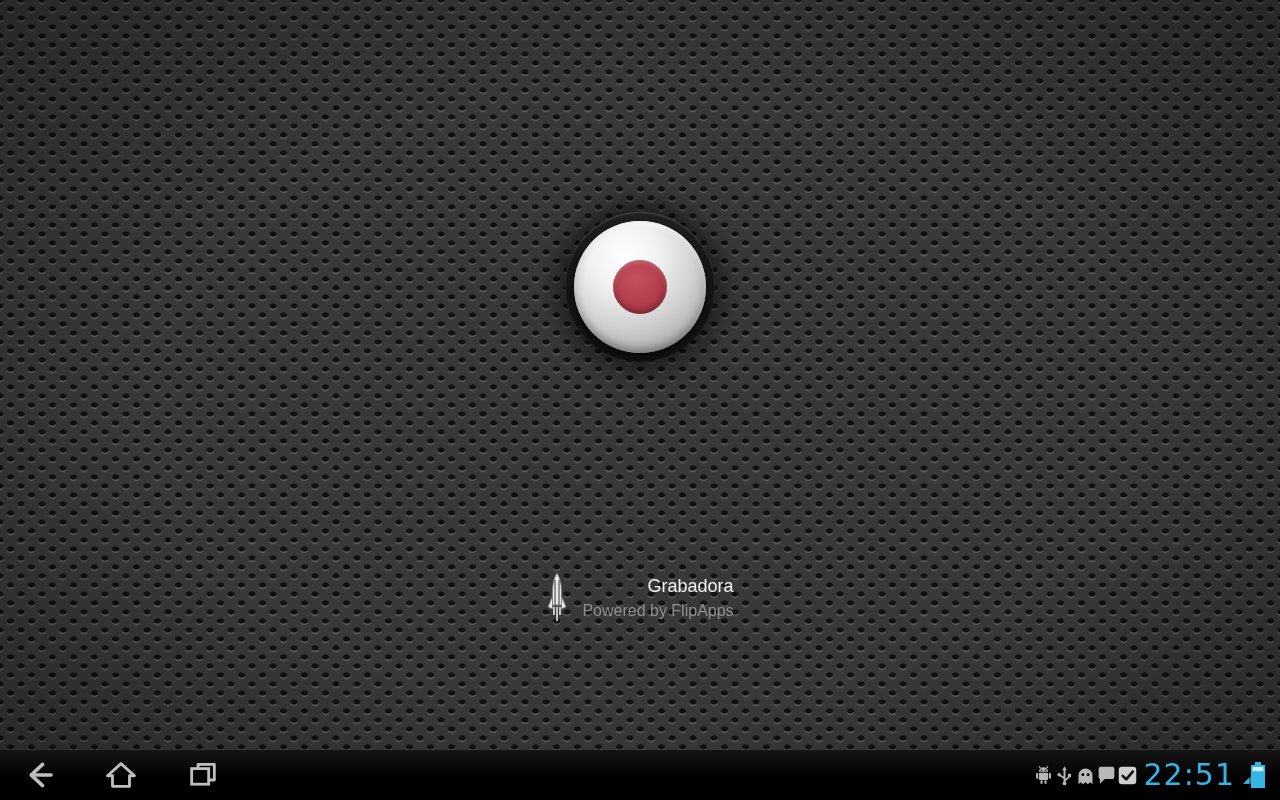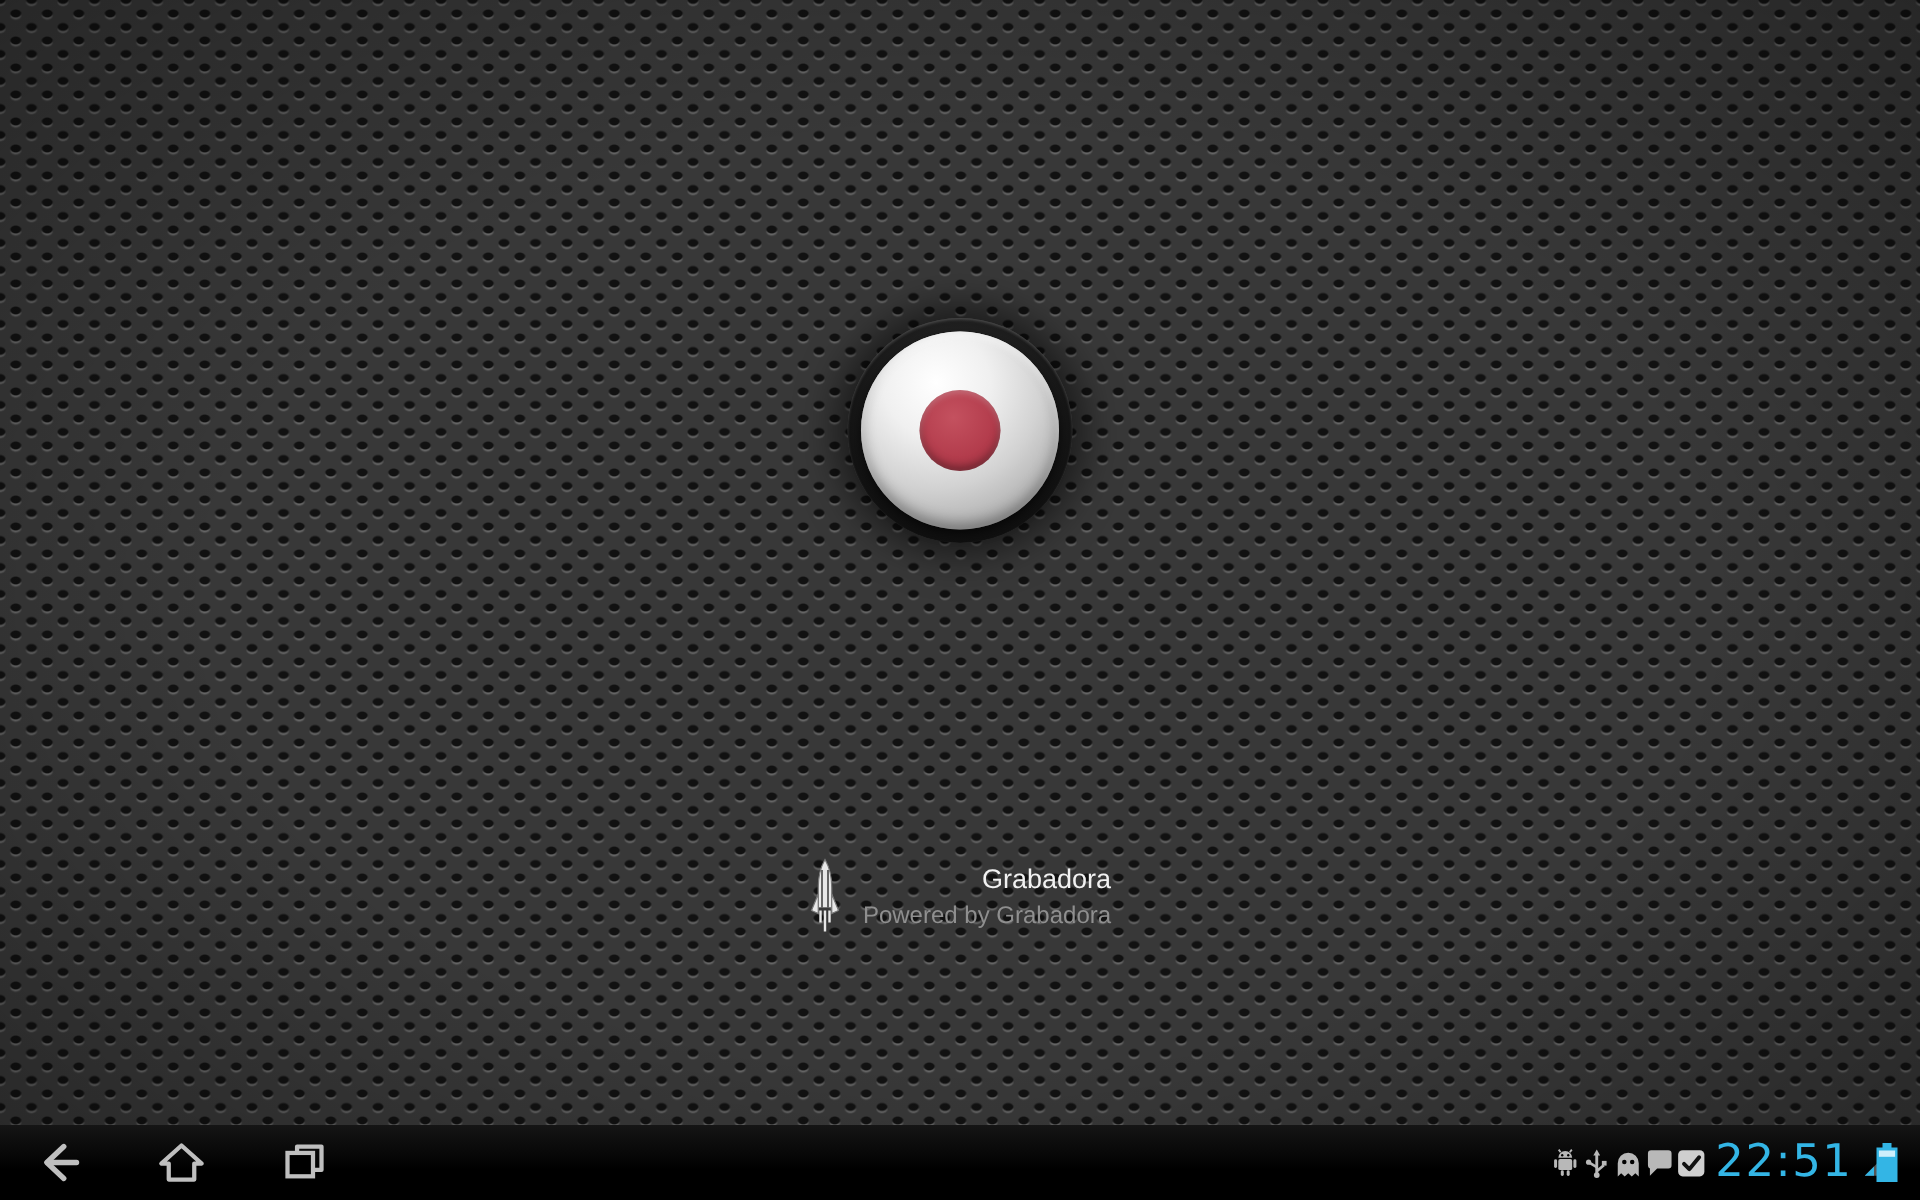--- a/index.html
+++ b/index.html
@@ -91,21 +91,21 @@
         <path d="M11 1 C14.5 7 15.5 13 15.5 20 L15.5 33 L6.5 33 L6.5 20 C6.5 13 7.5 7 11 1 Z" fill="#e8e8e8" stroke="#777" stroke-width="0.8"></path>
         <path d="M6.5 24 L2 35 L6.5 37 Z" fill="#e8e8e8" stroke="#777" stroke-width="0.8"></path>
         <path d="M15.5 24 L20 35 L15.5 37 Z" fill="#e8e8e8" stroke="#777" stroke-width="0.8"></path>
         <line x1="9" y1="8" x2="9" y2="33" stroke="#4a4a4a" stroke-width="1.1"></line>
         <line x1="13" y1="8" x2="13" y2="33" stroke="#4a4a4a" stroke-width="1.1"></line>
         <path d="M8 35 L8 43 M11 35 L11 49 M14 35 L14 43" stroke="#e8e8e8" stroke-width="1.6" fill="none"></path>
       </svg>
     </span>
     <div class="brand-text">
       <div class="app-title">Grabadora</div>
-      <div class="app-subtitle">Powered by Grabadora</div>
+      <div class="app-subtitle">Powered by FlipApps</div>
     </div>
   </div>
 </div>
 
 <div class="navbar">
   <div class="nav-left">
     <button class="nav-btn">
       <svg viewBox="0 0 48 48">
         <path d="M29 9 L13 24 L29 39" fill="none" stroke="#bfbfbf" stroke-width="5" stroke-linecap="round" stroke-linejoin="round"></path>
         <line x1="14" y1="24" x2="41" y2="24" stroke="#bfbfbf" stroke-width="5" stroke-linecap="round"></line>

